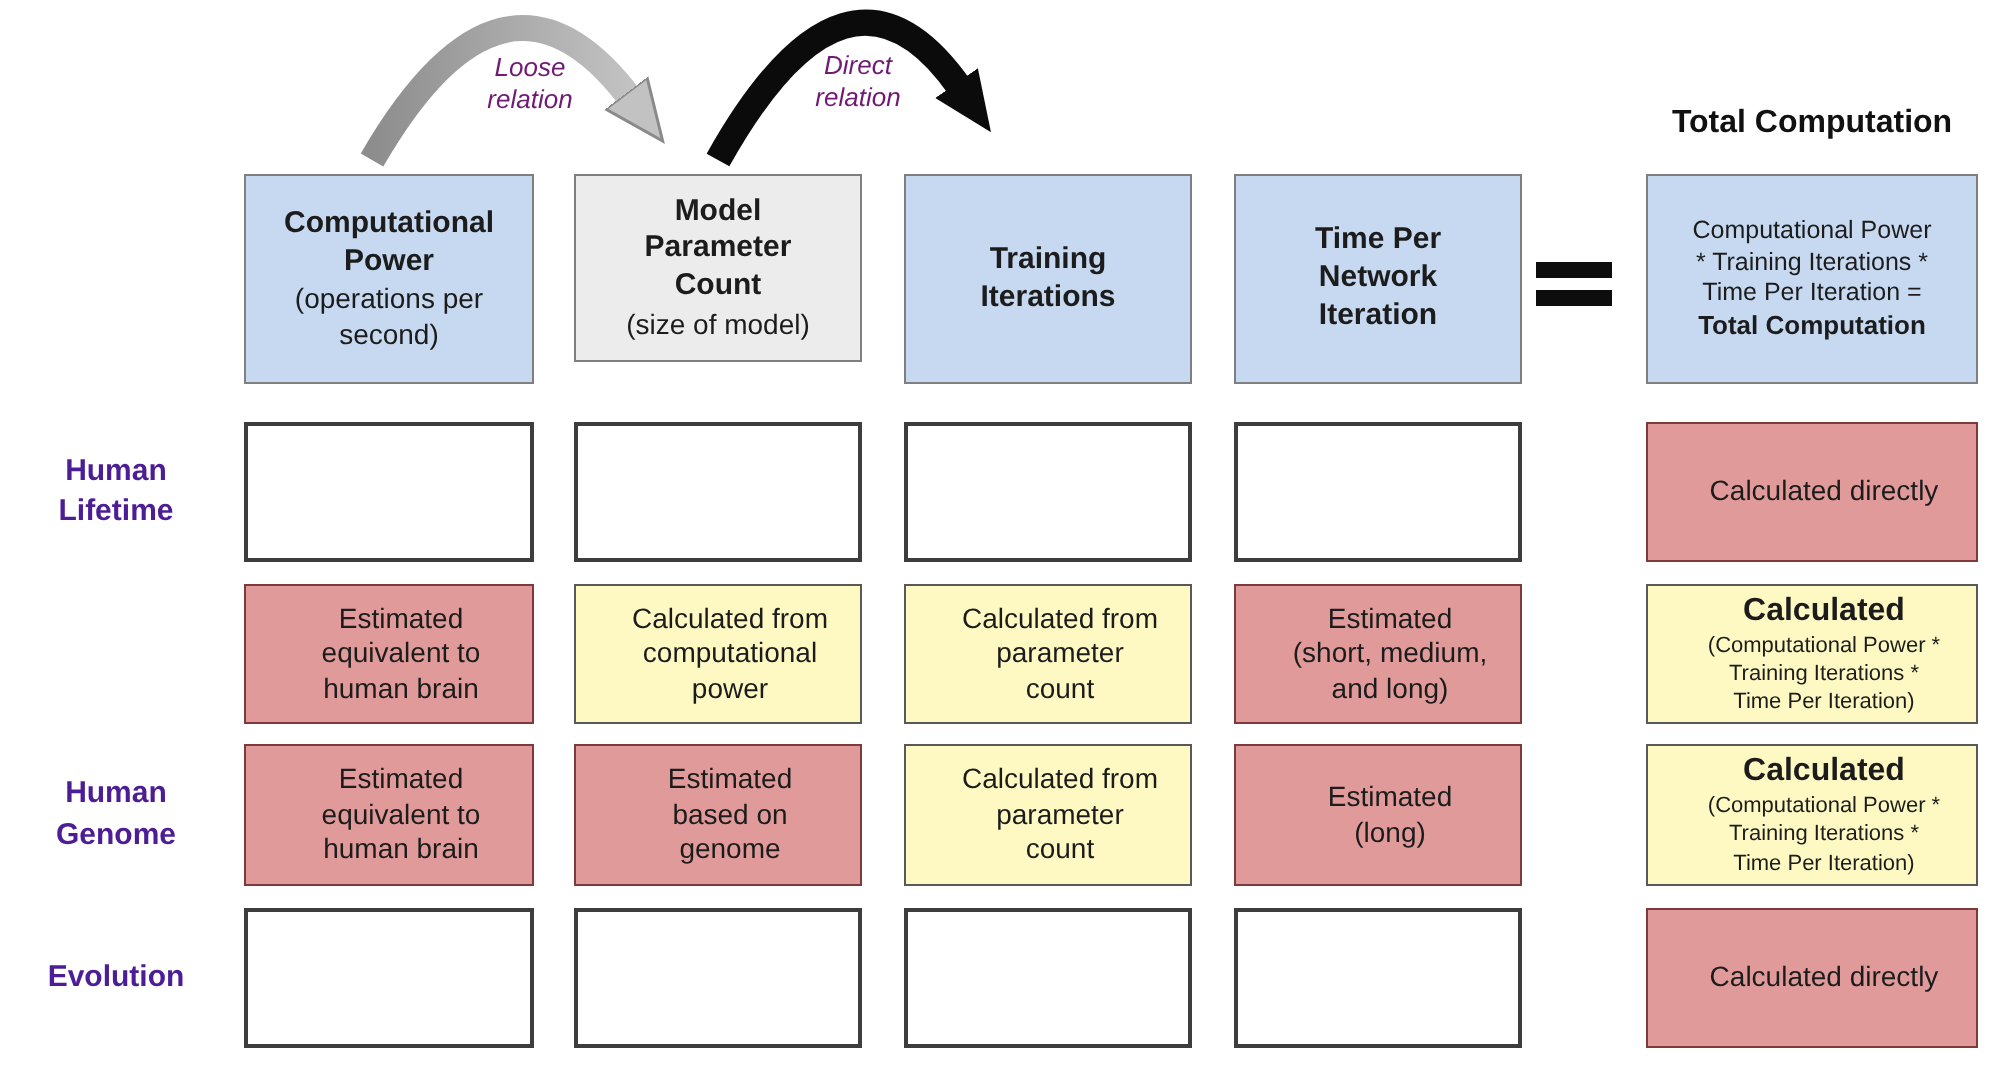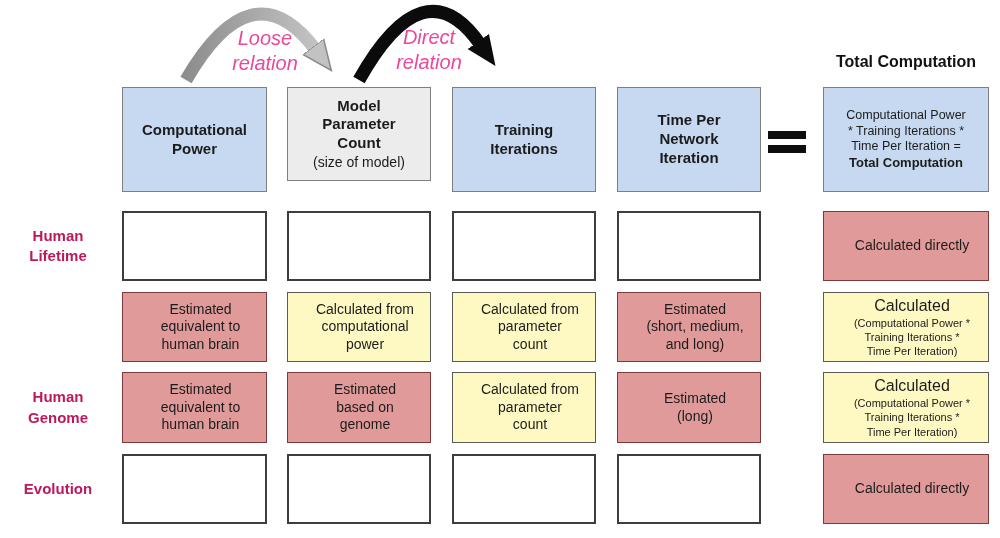--- a/index.html
+++ b/index.html
@@ -13,33 +13,33 @@
     white-space:pre-line;line-height:1.25;
   }
   .hdr{border:1.5px solid #7f7f7f;}
   .blue{background:#c6d9f1;}
   .grayc{background:#fef9c3;border:1.5px solid #595959;}
   .whitec{background:#ffffff;border:2px solid #3d3d3d;}
   .redc{background:#e19a9a;border:1.5px solid #7e3a3a;}
   .hdr-title{font-weight:bold;font-size:15px;}
   .hdr-sub{font-size:14px;margin-top:1px;}
   .cell{font-size:14px;padding-left:12px;}
-  .cell .calc-title{font-size:16px;}
+  .cell .calc-title{font-size:16px;font-weight:bold;}
   .cell .calc-sub{font-size:11px;line-height:1.3;margin-top:0;}
   .row-label{
     position:absolute;left:0;width:116px;display:flex;align-items:center;justify-content:center;
-    text-align:center;font-weight:bold;font-size:15px;white-space:pre-line;line-height:1.35;color:#be185d;
+    text-align:center;font-weight:bold;font-size:15px;white-space:pre-line;line-height:1.35;color:#4c1d95;
   }
   .total-title{
     position:absolute;left:820px;top:53px;width:172px;text-align:center;
     font-weight:bold;font-size:16px;color:#111;
   }
   .arrow-label{
-    position:absolute;font-style:italic;font-size:20px;line-height:1.25;
-    text-align:center;white-space:pre-line;color:#ec4899;
+    position:absolute;font-style:italic;font-size:13px;line-height:1.25;
+    text-align:center;white-space:pre-line;color:#701a75;
   }
   .equals{position:absolute;left:768px;top:131px;width:38px;}
   .equals .bar{height:8px;background:#0d0d0d;}
   .equals .bar + .bar{margin-top:6px;}
   svg.arrows{position:absolute;left:0;top:0;}
 </style>
 </head>
 <body>
 
 <div class="canvas">
@@ -64,20 +64,22 @@
   <div class="arrow-label" style="left:210px;top:26px;width:110px;">Loose
 relation</div>
   <div class="arrow-label" style="left:374px;top:25px;width:110px;">Direct
 relation</div>
 
   <div class="total-title">Total Computation</div>
 
   <div class="box hdr blue" style="left:122px;top:87px;width:145px;height:105px;">
     <span class="hdr-title">Computational
 Power</span>
+    <span class="hdr-sub">(operations per
+second)</span>
   </div>
   <div class="box hdr" style="left:287px;top:87px;width:144px;height:94px;background:#ececec;">
     <span class="hdr-title">Model
 Parameter
 Count</span>
     <span class="hdr-sub">(size of model)</span>
   </div>
   <div class="box hdr blue" style="left:452px;top:87px;width:144px;height:105px;">
     <span class="hdr-title">Training
 Iterations</span>

